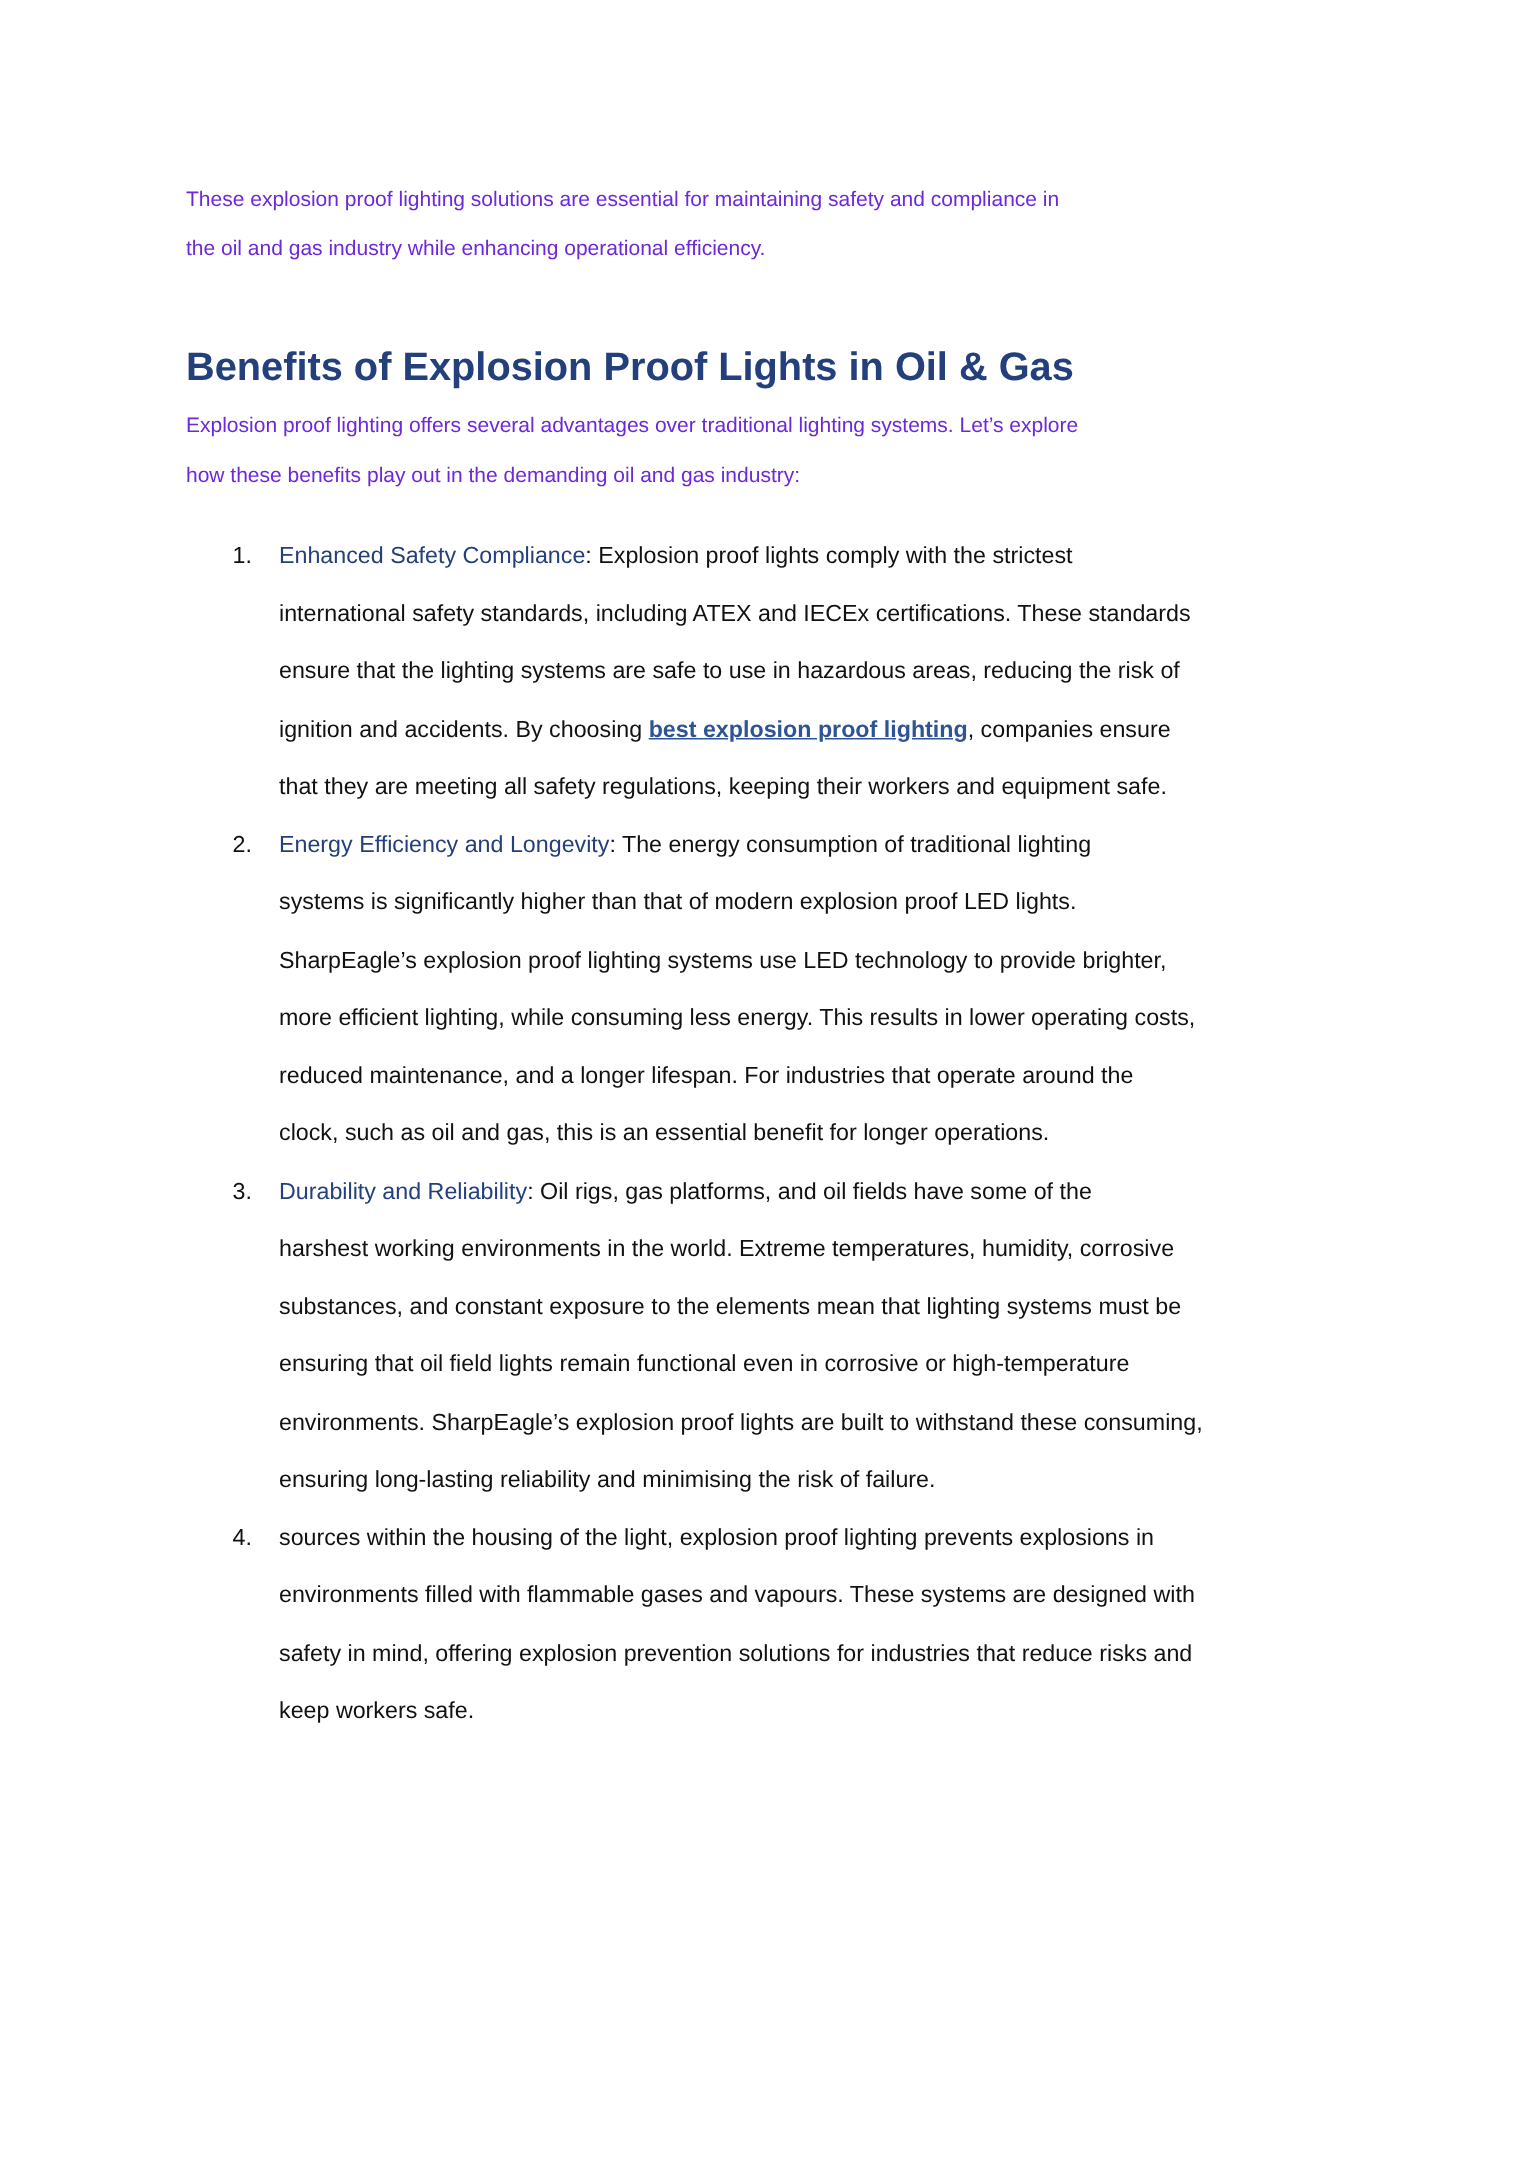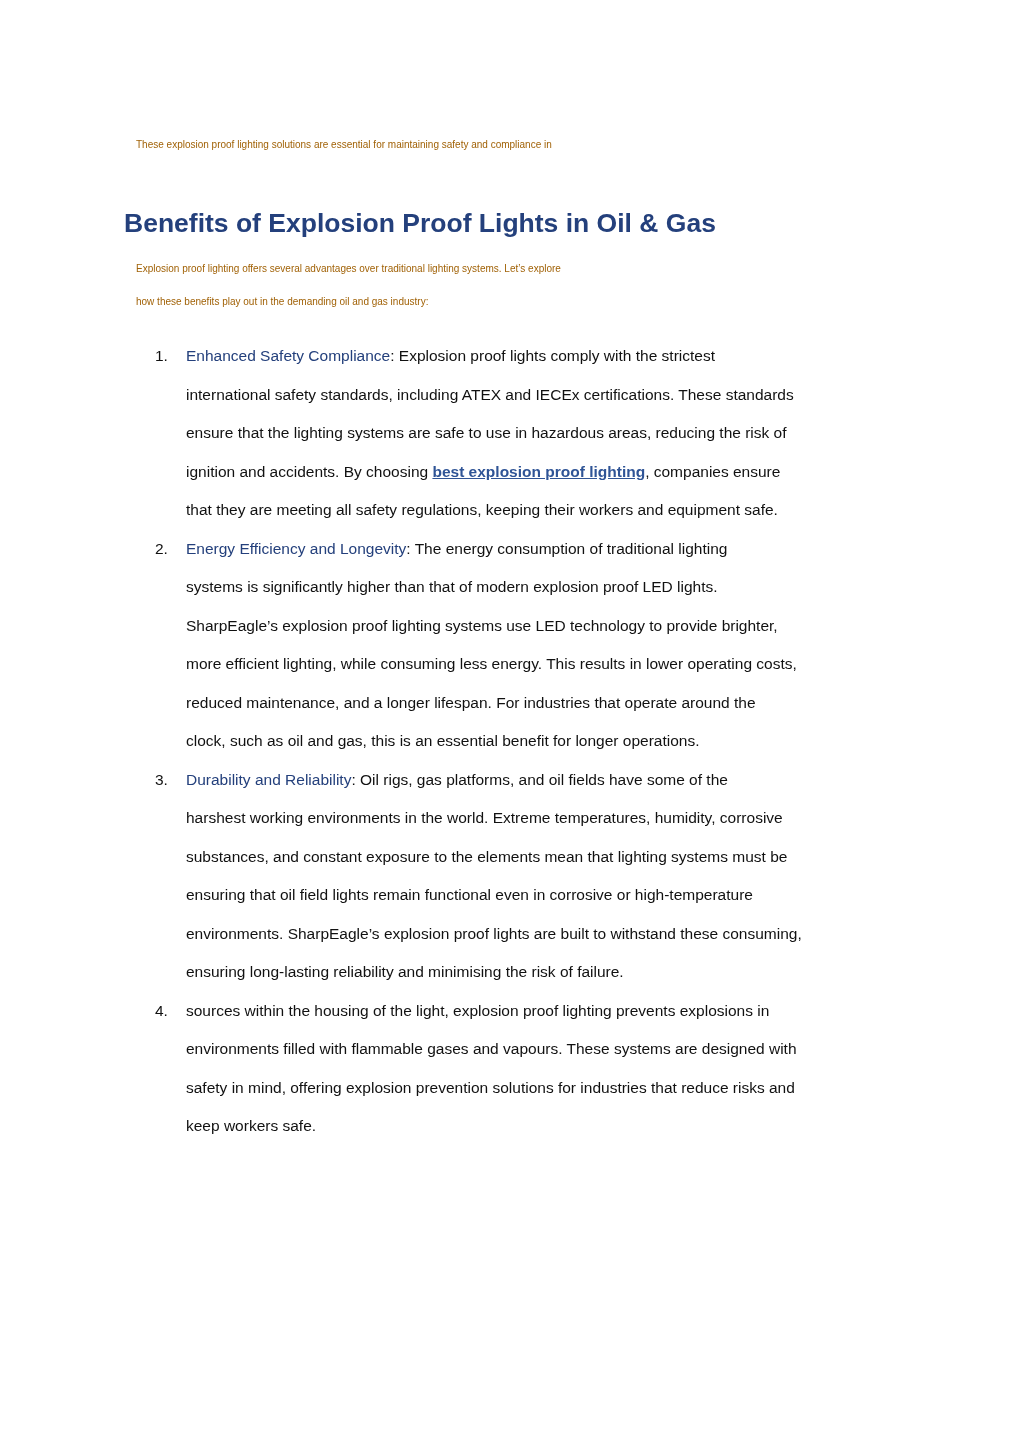--- a/index.html
+++ b/index.html
@@ -12,24 +12,24 @@
     width: 1024px;
     height: 1446px;
     background: #ffffff;
     font-family: "Liberation Sans", "DejaVu Sans", sans-serif;
     color: #111111;
     overflow: hidden;
     box-sizing: border-box;
     padding: 116px 124px 0 124px;
   }
   .para {
-    margin: 12px;
-    font-size: 10px;
+    margin: 0;
+    font-size: 14px;
     line-height: 33px;
-    color: #a16207;
+    color: #6d28d9;
   }
   .tline {
     display: block;
     white-space: nowrap;
   }
   .heading {
     margin: 45px 0 6px 0;
     font-size: 26.5px;
     line-height: 34px;
     font-weight: 700;
@@ -64,20 +64,21 @@
     cursor: pointer;
   }
 </style>
 </head>
 <body>
 
 <div class="page">
 
   <p class="para">
     <span class="tline">These explosion proof lighting solutions are essential for maintaining safety and compliance in</span>
+    <span class="tline">the oil and gas industry while enhancing operational efficiency.</span>
   </p>
 
   <h1 class="heading">Benefits of Explosion Proof Lights in Oil &amp; Gas</h1>
 
   <p class="para">
     <span class="tline">Explosion proof lighting offers several advantages over traditional lighting systems. Let’s explore</span>
     <span class="tline">how these benefits play out in the demanding oil and gas industry:</span>
   </p>
 
   <ol class="benefits">

